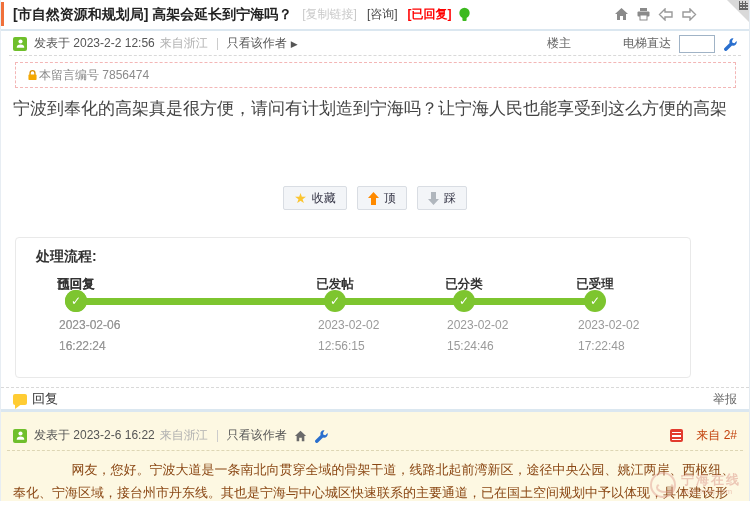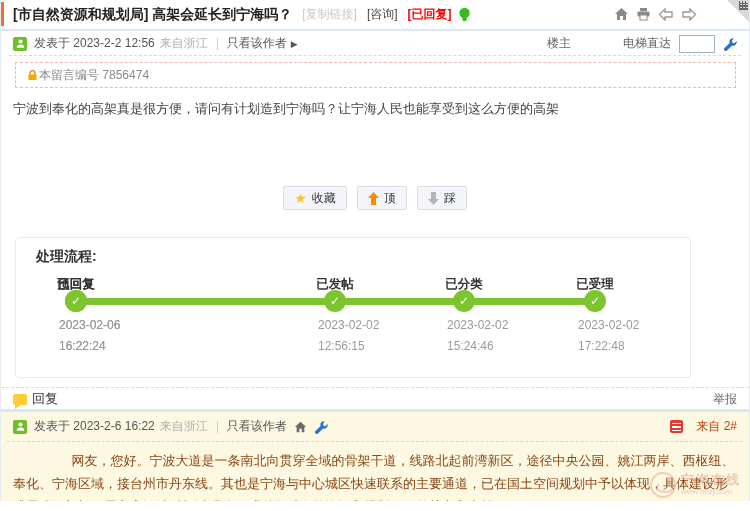--- a/index.html
+++ b/index.html
@@ -42,21 +42,21 @@
   .elevator{color:#666;cursor:pointer;margin-left:44px;}
   .floor-input{width:30px;height:16px;border:1px solid #a0b3c6;background:#fff;font-size:11px;padding:0 2px;}
   .wrench{line-height:0;cursor:pointer;}
 
   
   .msg-box{position:absolute;top:62px;left:14px;right:13px;height:26px;border:1px dashed #f3b6b6;
            display:flex;align-items:center;padding:0 10px;box-sizing:border-box;}
   .msg-box .txt{font-size:12px;color:#8a8a8a;}
 
   
-  .p1-content{position:absolute;top:98px;left:12px;right:12px;font-size:13px;color:#444;line-height:21px;}
+  .p1-content{position:absolute;top:98px;left:12px;right:12px;font-size:17px;color:#444;line-height:21px;}
 
   
   .actions{position:absolute;top:186px;left:0;right:0;display:flex;justify-content:center;gap:10px;}
   .act-btn{display:inline-flex;align-items:center;gap:5px;height:22px;padding:0 10px;
            background:#f3f5f8;border:1px solid #d9dde3;border-radius:2px;font-size:12px;color:#334;
            cursor:pointer;}
   .star{color:#fbc531;font-size:14px;line-height:1;}
   .act-btn svg{display:block;}
 
   
@@ -85,21 +85,21 @@
   .bubble{width:14px;height:11px;background:#fc3;border-radius:2px;position:relative;flex:none;}
   .bubble:after{content:"";position:absolute;left:2px;bottom:-4px;border:4px solid transparent;
                 border-top-color:#fc3;border-left-color:#fc3;border-width:3px 4px;}
   .report{margin-left:auto;font-size:12px;color:#666;cursor:pointer;}
 
   .blue-sep{position:absolute;top:409px;left:0;right:0;height:3px;background:#dbe7f0;}
 
   
   .post2{position:absolute;top:412px;left:0;right:0;bottom:0;background:#fdf8e2;}
   .p2-header{position:relative;height:27px;display:flex;align-items:center;padding:0 12px;
-             font-size:12px;color:#555;margin-top:1px;}
+             font-size:12px;color:#555;margin-top:10px;}
   .p2-header .dash{position:absolute;left:6px;right:6px;bottom:-2px;border-bottom:1px dashed #ddd6b4;}
   .hicon{line-height:0;margin-left:7px;cursor:pointer;}
   .floor-badge{width:13px;height:13px;background:#e23b2e;border-radius:2px;position:relative;flex:none;}
   .floor-badge:after{content:"";position:absolute;left:2px;right:2px;top:3px;height:8px;
       background-image:repeating-linear-gradient(180deg,#fff 0 1.3px,transparent 1.3px 3.4px);}
   .from-floor{margin-left:5px;color:#c2410c;cursor:pointer;}
   .p2-content{position:relative;margin:9px 12px 0;font-size:13px;color:#8a4714;line-height:23px;
               text-indent:4.5em;}
   .watermark{position:absolute;right:8px;bottom:3px;display:flex;align-items:center;gap:5px;
              opacity:.45;pointer-events:none;}

